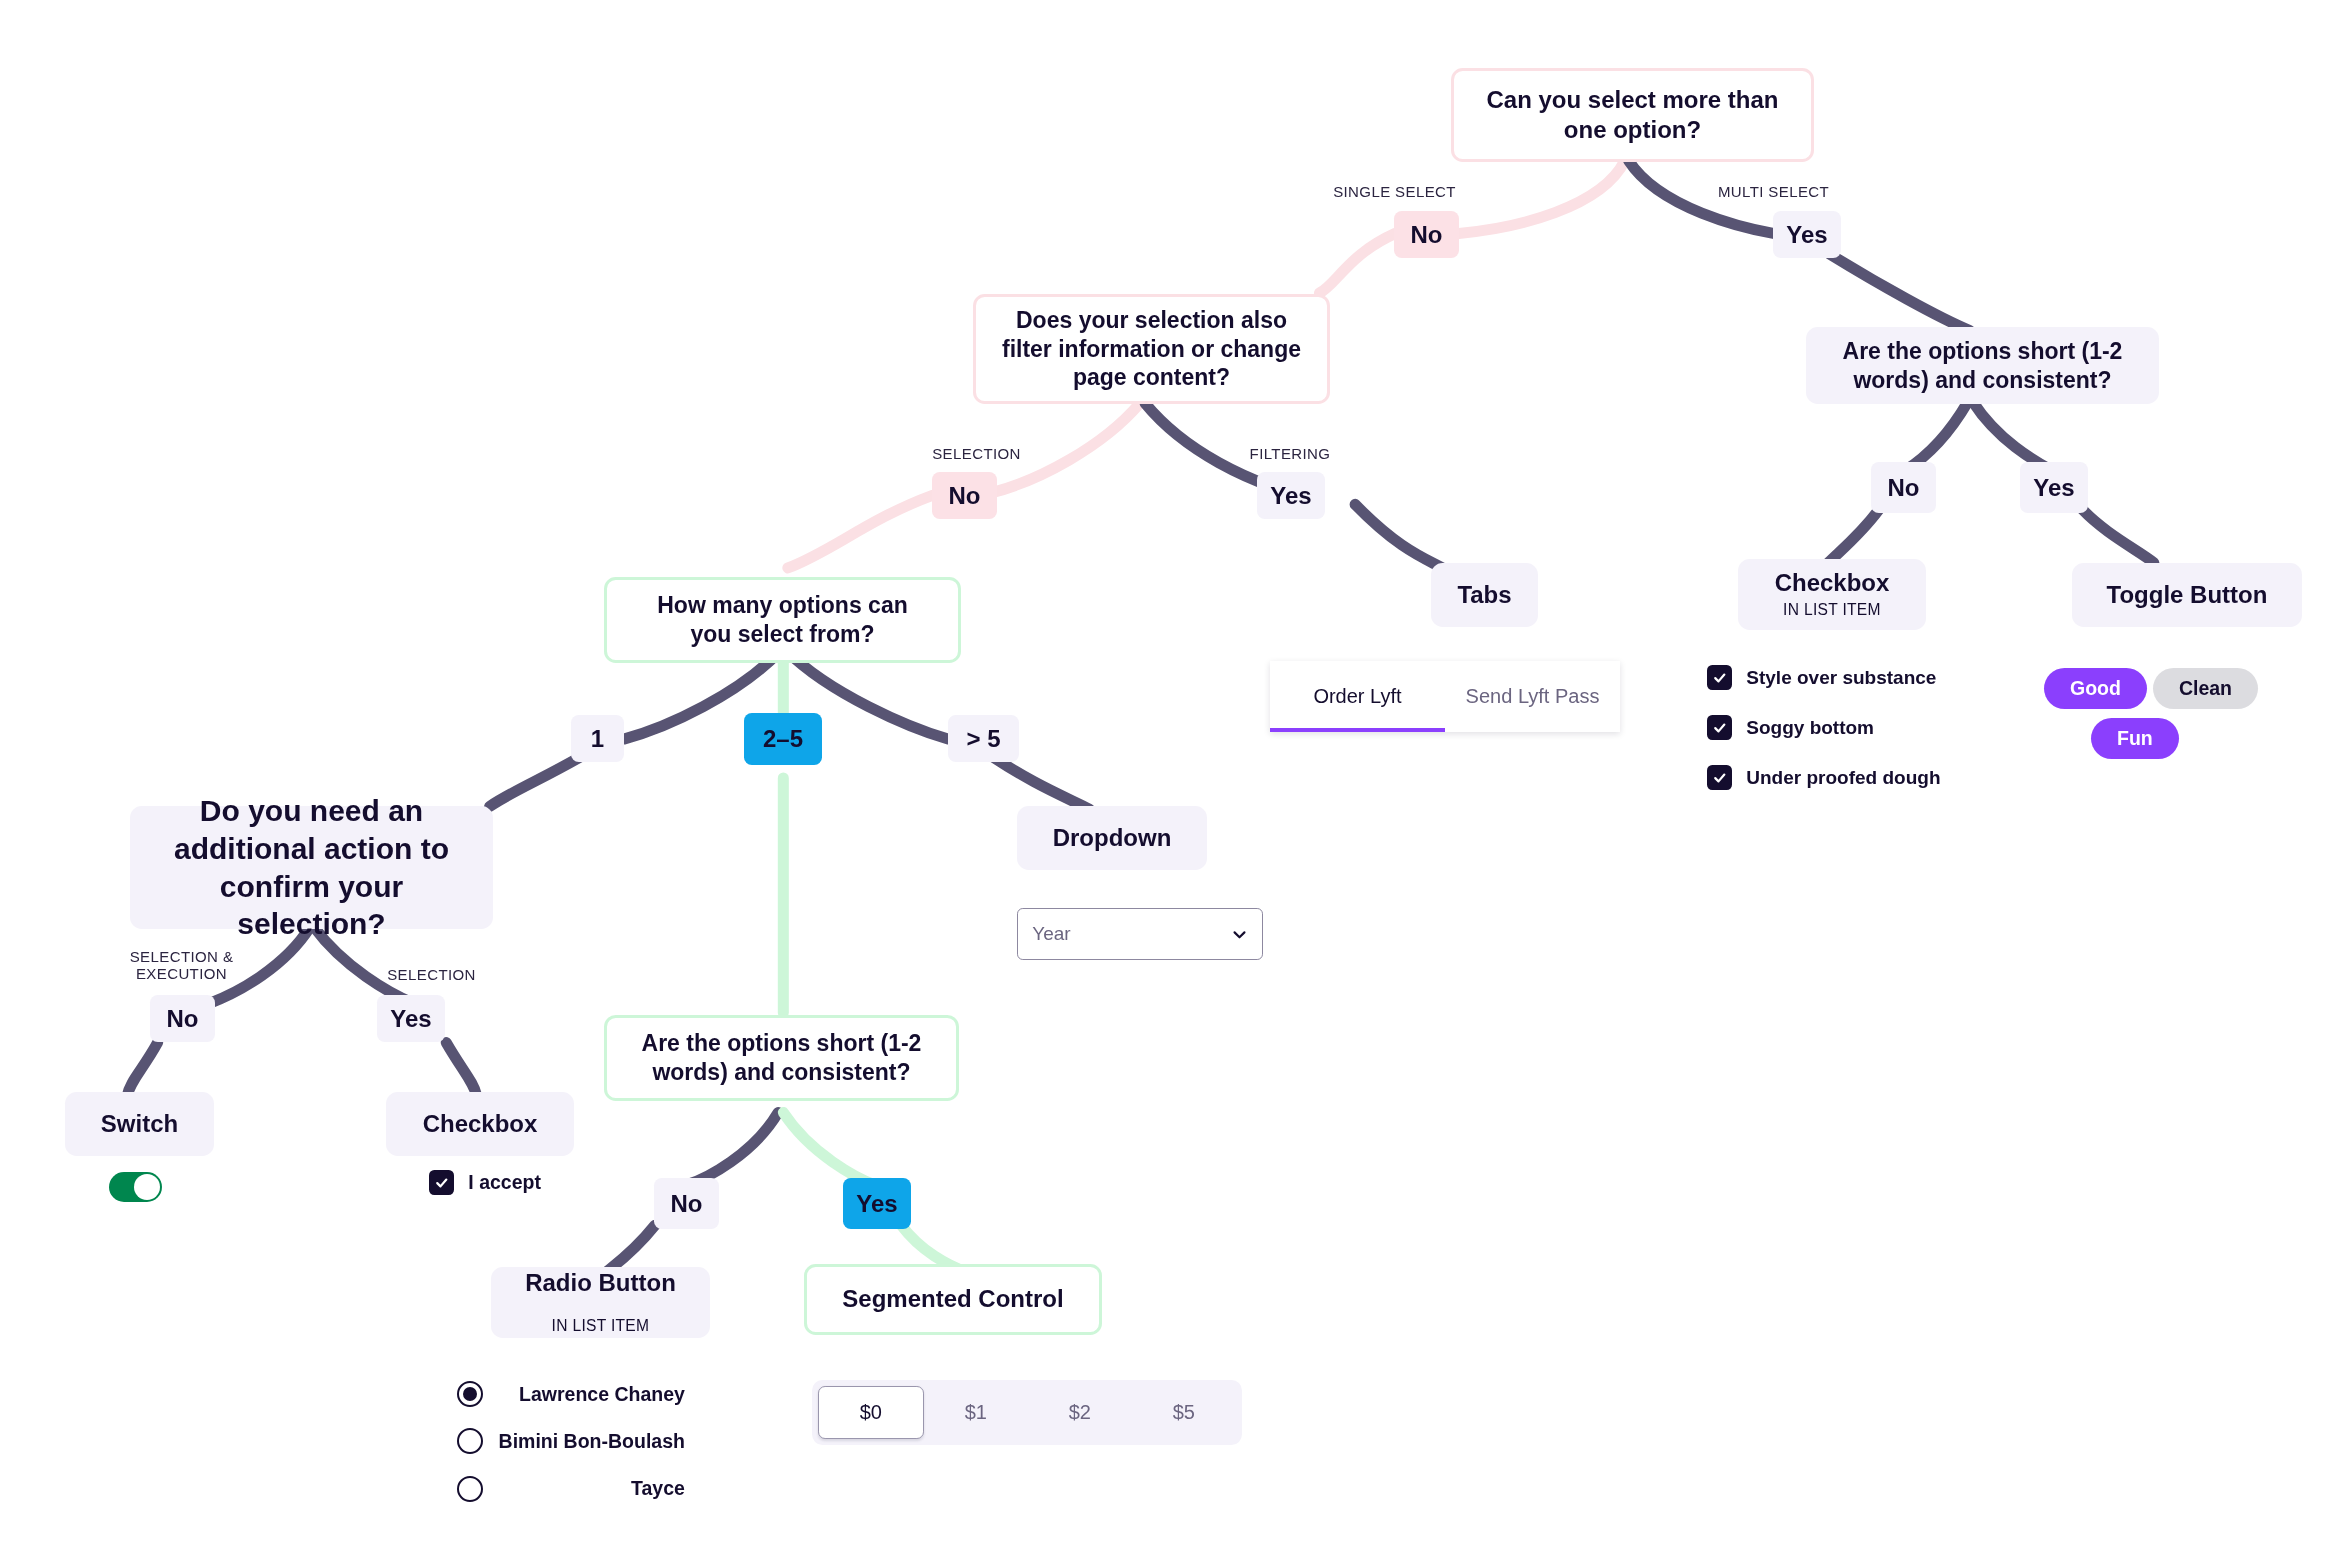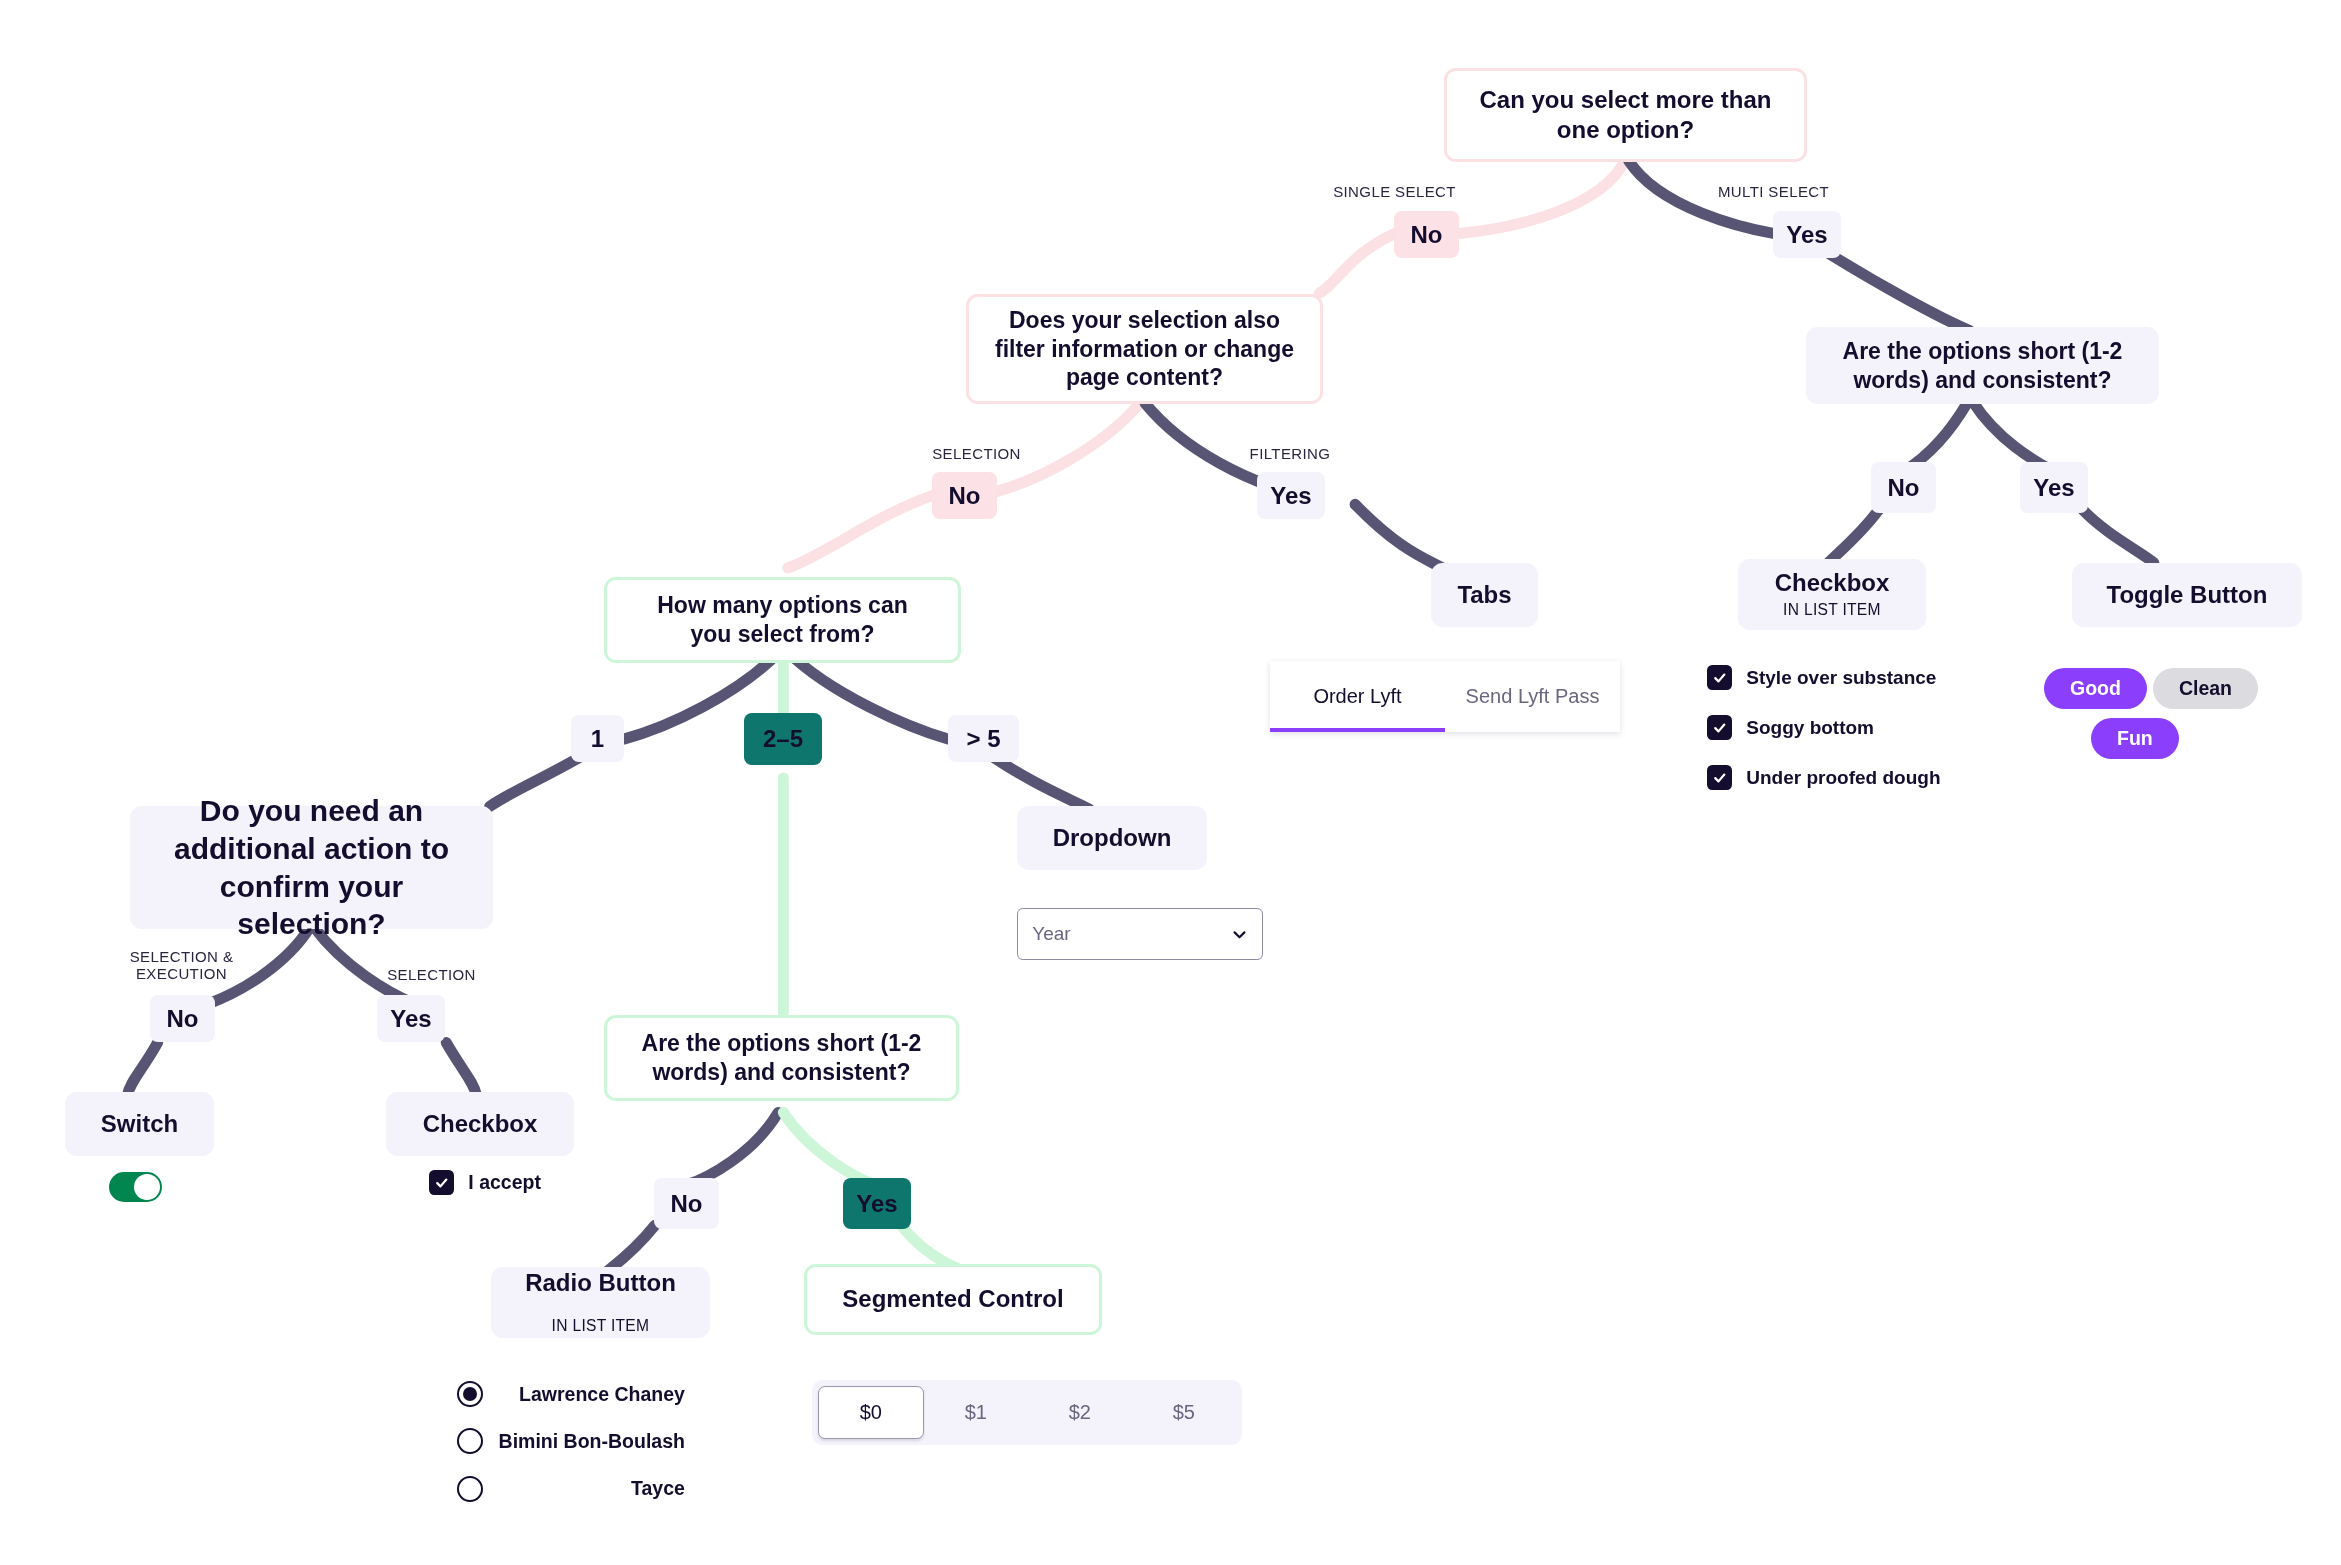--- a/index.html
+++ b/index.html
@@ -15,39 +15,39 @@
   
   .node{
     position:absolute;box-sizing:border-box;display:flex;
     flex-direction:column;align-items:center;justify-content:center;
     text-align:center;border-radius:11.7px;
   }
   .q-node{ 
     background:#ffffff;border:3.9px solid #f5dfe3;
     font-weight:700;line-height:1.26;
   }
-  .q-node.pink{border-color:#fbe0e4;}
+  .q-node.pink{border-color:#fbe0e4;margin-left:7px;}
   .q-node.green{border-color:#cdf6d8;}
   .q-node.lilac{background:#f4f2fa;border:none;}
 
   .leaf-node{
     background:#f4f2fa;border:none;font-weight:700;line-height:1.2;
   }
   .leaf-node.green{background:#ffffff;border:3.9px solid #cdf6d8;}
   .leaf-sub{
     font-weight:400;letter-spacing:0.3px;display:block;
   }
 
   .pill{
     position:absolute;box-sizing:border-box;display:flex;
     align-items:center;justify-content:center;
     border-radius:7.8px;font-weight:700;background:#f4f2fa;
   }
   .pill.pink{background:#fce1e6;}
-  .pill.green{background:#0f766e;}
+  .pill.green{background:#0ea5e9;}
 
   .edge-label{
     position:absolute;font-weight:400;color:#2b2440;
     letter-spacing:0.4px;text-align:center;line-height:1.15;
     white-space:pre-line;
   }
 
   
   .w{position:absolute;}
 

